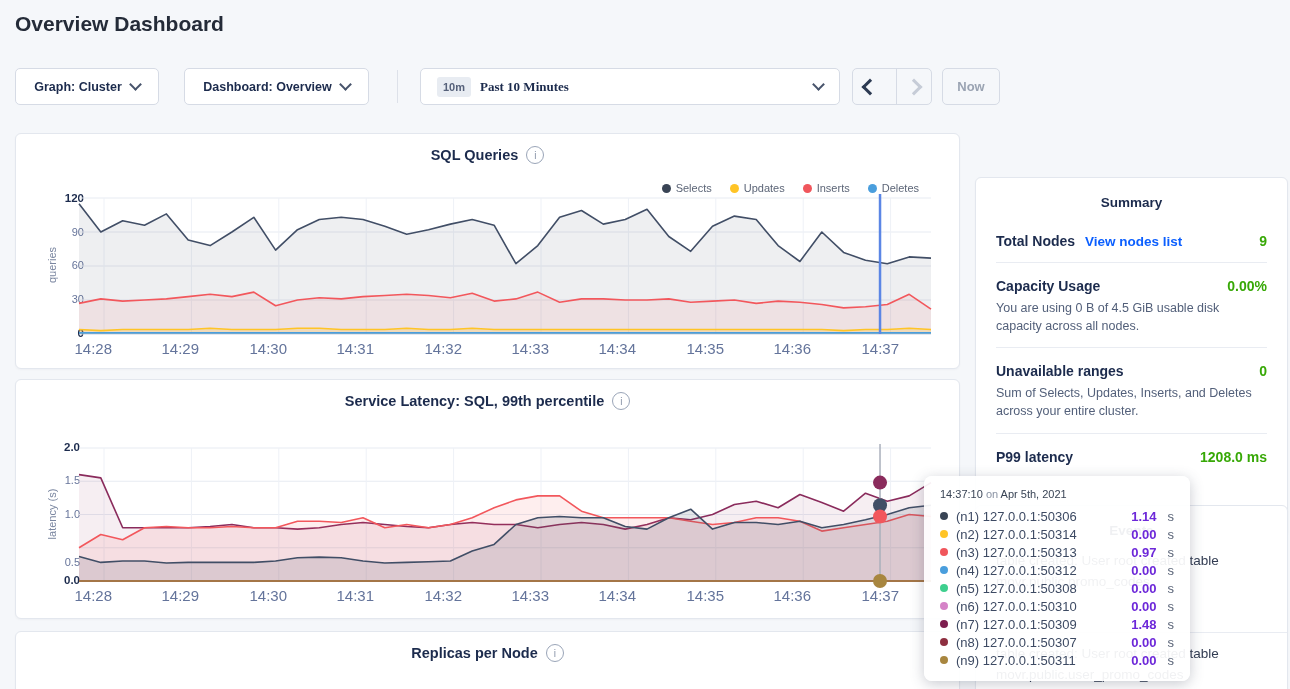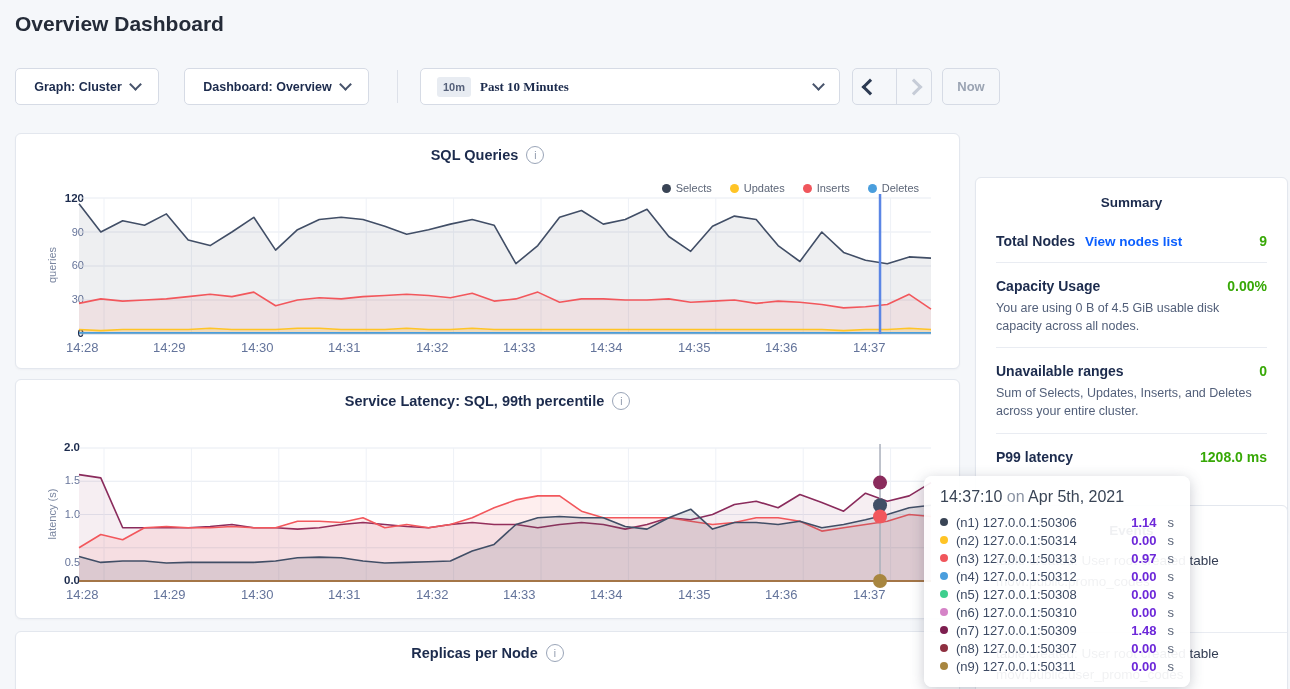--- a/index.html
+++ b/index.html
@@ -45,21 +45,21 @@
   .legend{position:absolute;top:48px;right:40px;display:flex;gap:18px;text-align:center;}
   .legend-item{display:flex;align-items:center;gap:5px;font-size:11px;color:#5c6577;}
   .dot{width:9px;height:9px;border-radius:50%;background:#999;}
 
   .ylabel{position:absolute;width:80px;text-align:center;font-size:11px;color:#7a86a0;
           transform:rotate(-90deg);}
   #card-sql .ylabel{left:-4px;top:125px;}
   #card-latency .ylabel{left:-4px;top:128px;}
   .ytick{position:absolute;width:38px;text-align:right;font-size:11px;color:#66749a;}
   .ytick.bold{font-weight:bold;color:#1c2b4d;font-size:11.5px;}
-  .xtick{position:absolute;width:46px;text-align:left;font-size:13px;color:#64749b;}
+  .xtick{position:absolute;width:46px;text-align:right;font-size:15px;color:#64749b;}
   svg.plot{position:absolute;left:63px;overflow:visible;display:block;}
   #svg-sql{top:64px;}
   #svg-latency{top:68px;}
 
   
   .card-title{padding-top:17px;text-align:center;font-size:13.5px;font-weight:bold;color:#1c2b4d;}
   .sum-body{padding:8px 20px 0;}
   .sum-row{display:flex;align-items:baseline;gap:10px;padding:15px 0 13px;border-top:1px solid #e9ecf2;}
   .sum-row.first{border-top:none;}
   .sum-label{font-weight:bold;color:#1c2b4d;font-size:14px;}
@@ -68,21 +68,21 @@
   .sum-desc{font-size:12.5px;color:#53607a;line-height:1.45;margin:-8px 0 12px;}
 
   
   .event-item{padding:12px 20px 40px;font-size:13.5px;color:#323c52;line-height:21px;}
   .event-item.divided{border-bottom:1px solid #e9ecf2;}
   .event-item.second{padding:10px 20px 12px;}
 
   
   #tooltip{position:absolute;left:924px;top:476px;width:234px;background:rgba(255,255,255,0.93);
            border-radius:8px;box-shadow:0 3px 14px rgba(60,70,90,0.28);padding:12px 16px;z-index:20;}
-  .tt-head{font-size:16px;color:#394455;margin-bottom:7px;}
+  .tt-head{font-size:11px;color:#394455;margin-bottom:7px;}
   .tt-head .on{color:#8a93a3;}
   .tt-row{display:flex;align-items:center;gap:8px;height:18px;font-size:13px;color:#3d4a63;}
   .tt-dot{width:8px;height:8px;border-radius:50%;flex:none;background:#999;}
   .tt-val{margin-left:auto;font-weight:bold;color:#6d28d9;}
   .tt-unit{font-weight:normal;color:#5a6478;margin-left:3px;}
 </style>
 </head>
 <body>
 
 <h1 class="page-title">Overview Dashboard</h1>

